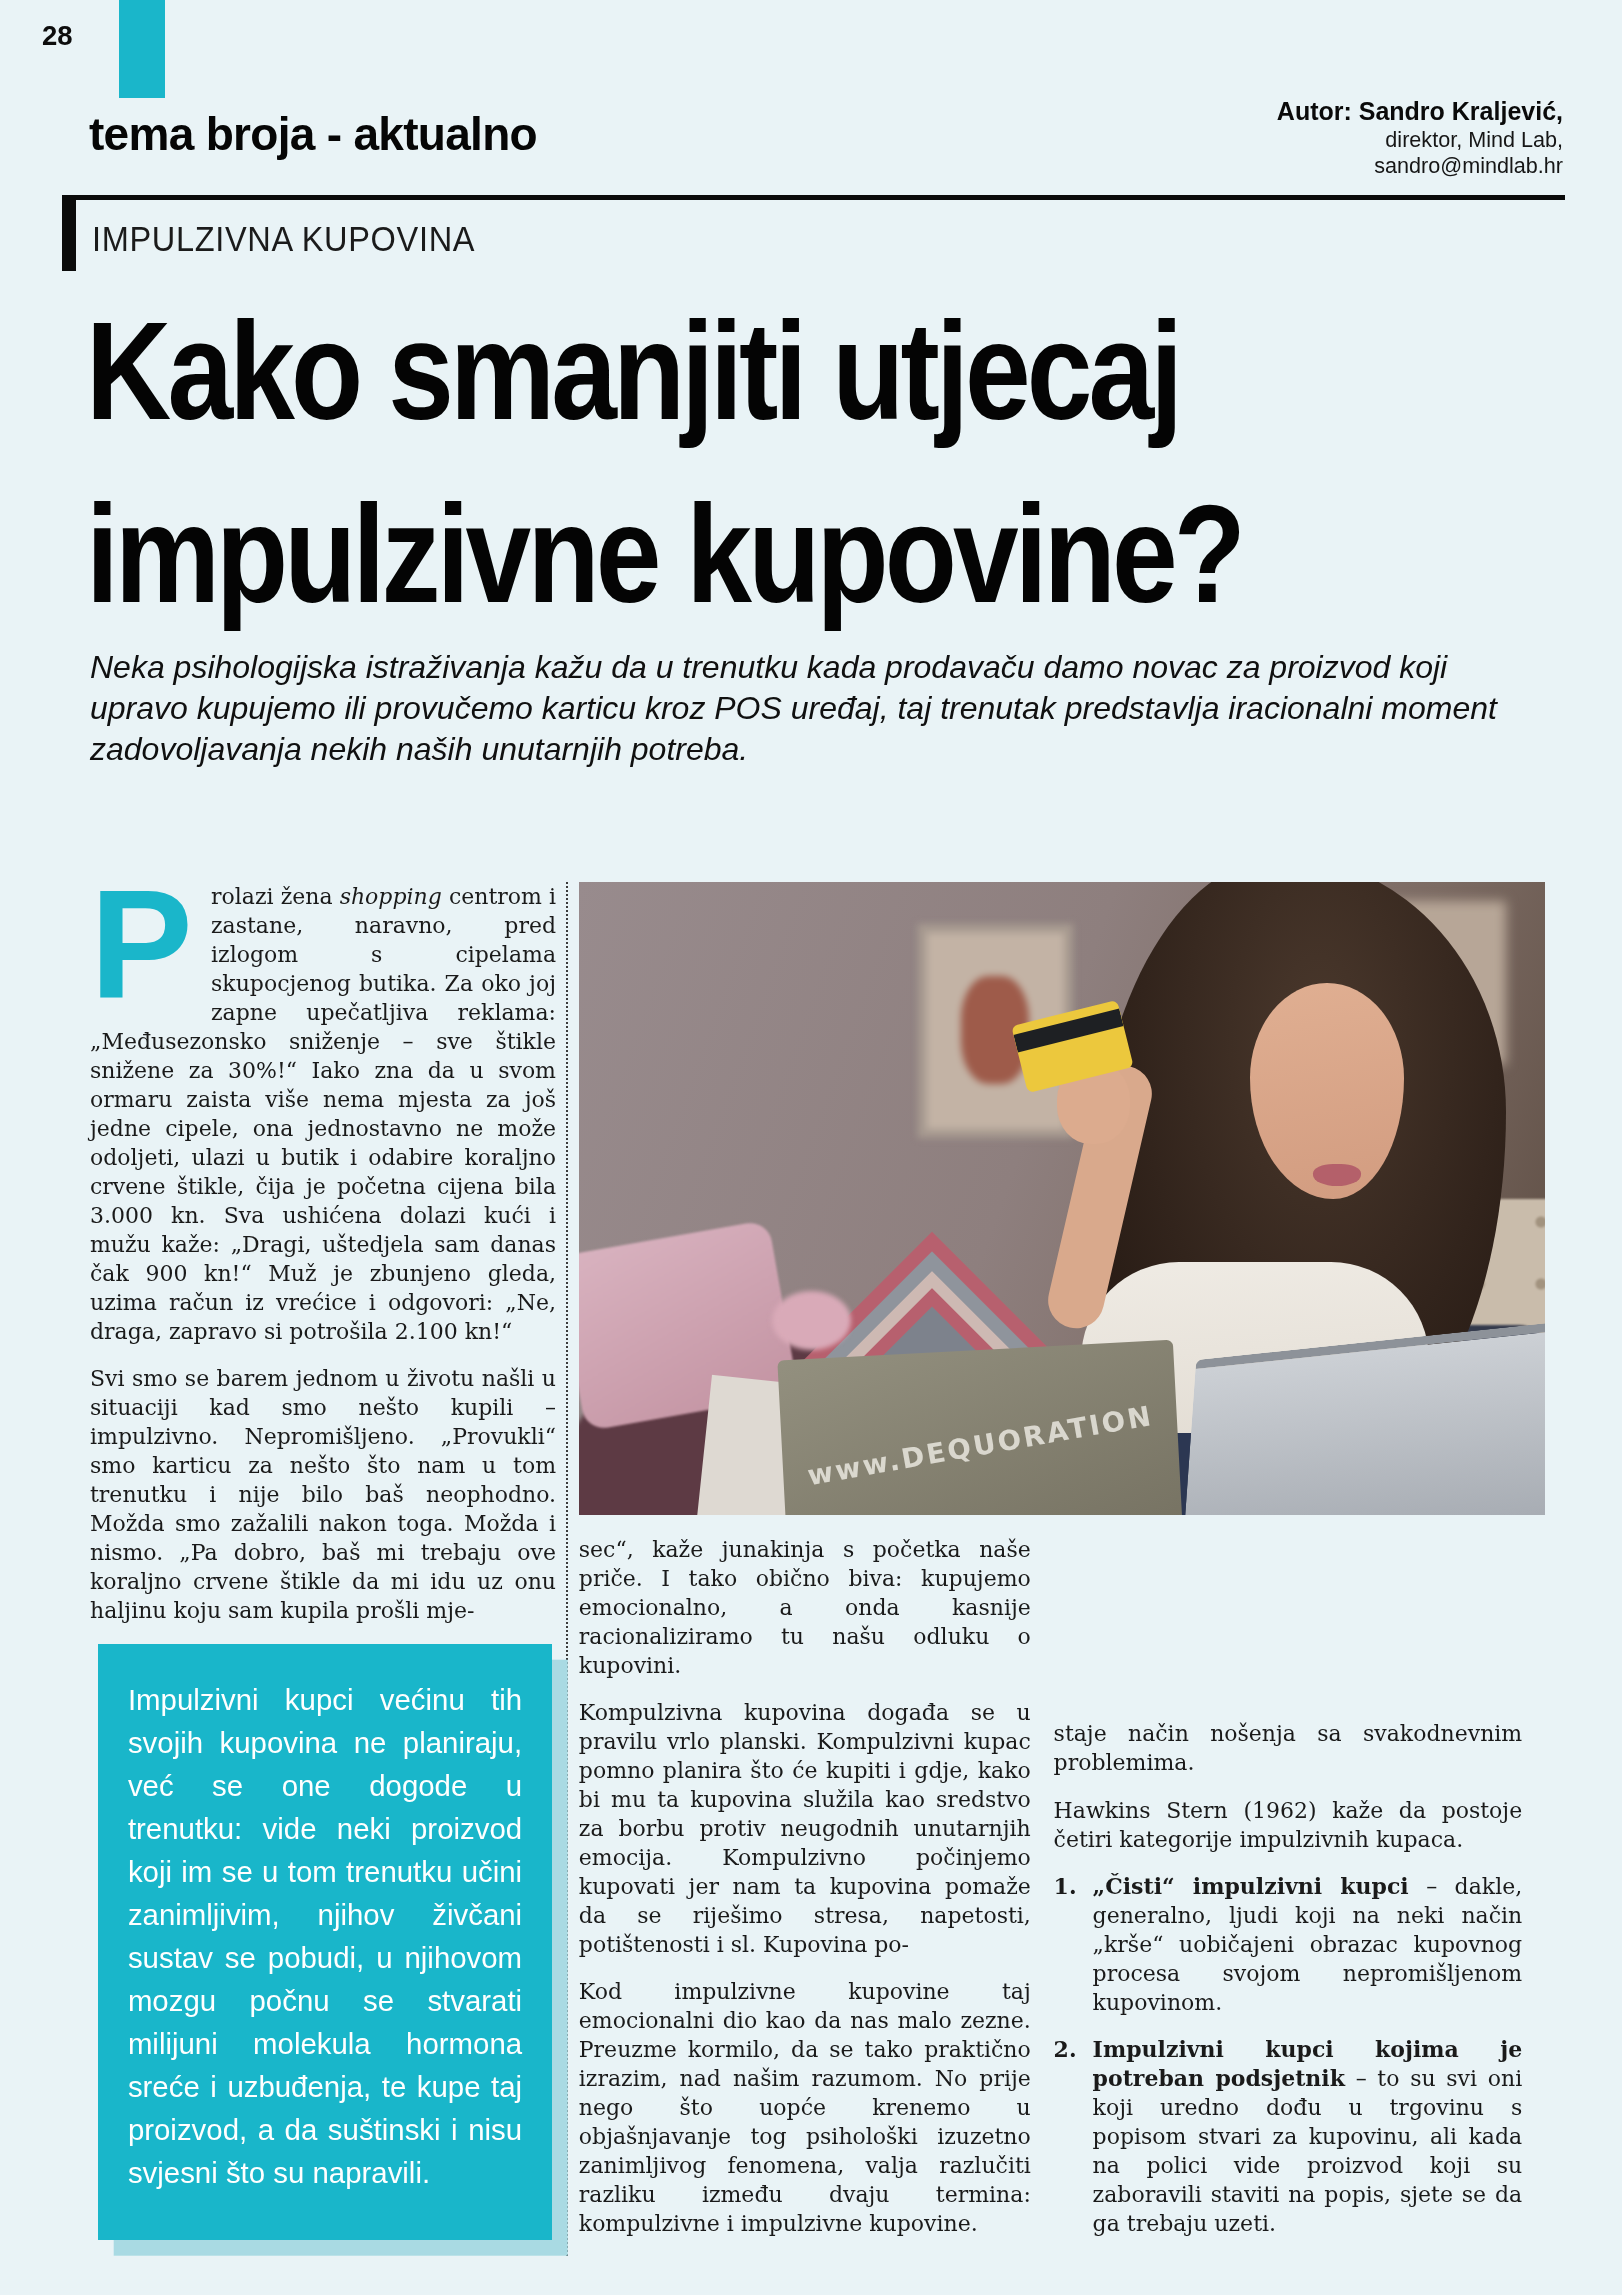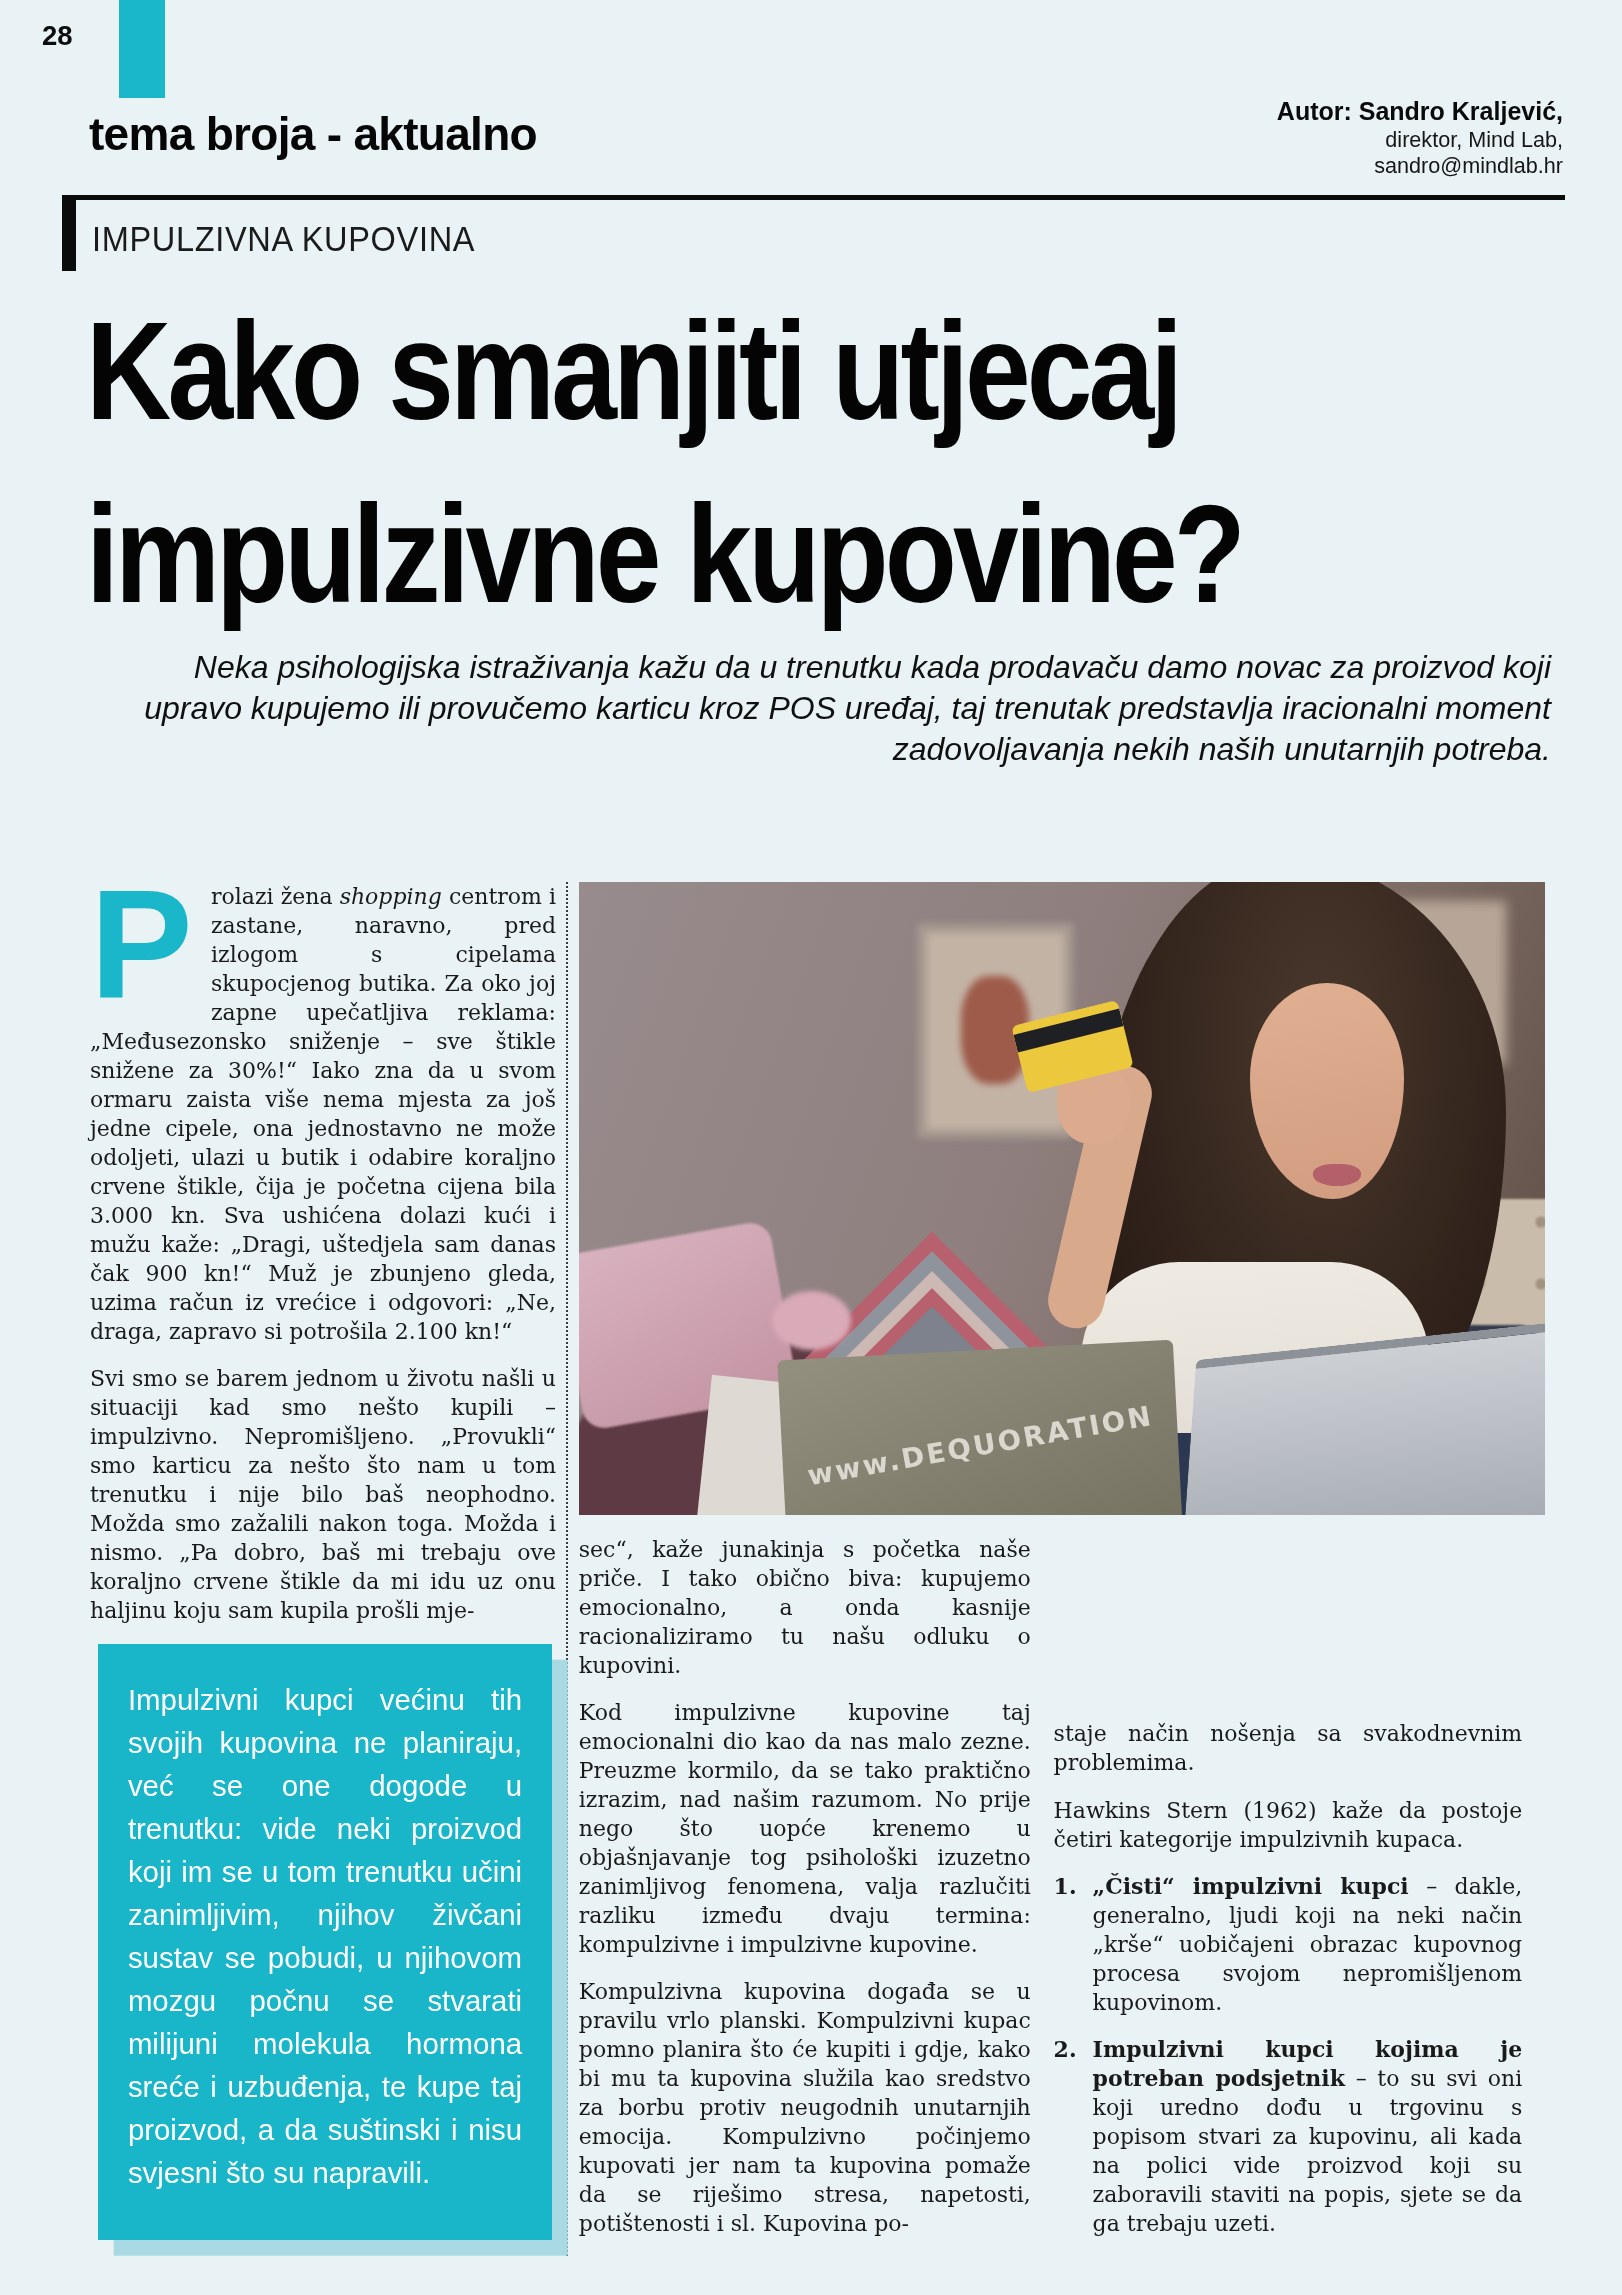--- a/index.html
+++ b/index.html
@@ -18,21 +18,21 @@
   .author-block{position:absolute;right:60px;top:96px;text-align:right;line-height:1.22;}
   .author-name{font-size:25px;font-weight:700;color:#0a0a0a;}
   .author-role,.author-email{font-size:21.6px;color:#161616;}
 
   .top-rule{position:absolute;left:62px;right:58px;top:195px;height:4.6px;background:#0b0b0b;}
   .kicker-bar{position:absolute;left:62px;top:200px;width:14.4px;height:71px;background:#0b0b0b;}
   .kicker{position:absolute;left:92px;top:219px;font-size:35px;font-weight:400;letter-spacing:0.7px;color:#1b1b1b;transform:scaleX(.93);transform-origin:left top;white-space:nowrap;}
 
   
   .headline{position:absolute;left:86px;top:279px;font-weight:700;font-size:139px;line-height:183px;letter-spacing:-4.6px;color:#040404;transform:scaleX(.85);transform-origin:left top;white-space:nowrap;}
-  .lead{position:absolute;left:90px;top:647px;width:1461px;font-style:italic;font-size:32px;line-height:41px;color:#101010;text-align:right;}
+  .lead{position:absolute;left:90px;top:647px;width:1461px;font-style:italic;font-size:32px;line-height:41px;color:#101010;}
 
   
   .body-area{position:absolute;left:90px;top:882px;width:1455px;display:flex;align-items:stretch;}
   .col1{width:466px;flex:0 0 466px;}
   .v-sep{border-left:2.6px dotted #3b3b3b;margin:0 11px 0 9.8px;}
   .right-zone{flex:1;display:flex;flex-direction:column;}
   .two-cols{display:flex;align-items:flex-end;margin-top:19.6px;flex:1;}
   .col2{width:452px;flex:0 0 452px;}
   .col3{flex:1;}
 
@@ -141,22 +141,22 @@
         <div class="ph-bag-white"></div>
         <div class="ph-tissue"></div>
         <div class="ph-bag">
             <span class="bag-label">www.DEQUORATION</span>
           </div>
       </div>
 
       <div class="two-cols">
         <div class="col2 bt">
           <p>sec“, kaže junakinja s početka naše priče. I tako obično biva: kupujemo emocionalno, a onda kasnije racionaliziramo tu našu odluku o kupovini.</p>
+          <p>Kompulzivna kupovina događa se u pravilu vrlo planski. Kompulzivni kupac pomno planira što će kupiti i gdje, kako bi mu ta kupovina služila kao sredstvo za borbu protiv neugodnih unutarnjih emocija. Kompulzivno počinjemo kupovati jer nam ta kupovina pomaže da se riješimo stresa, napetosti, potištenosti i sl. Kupovina po-</p>
           <p>Kod impulzivne kupovine taj emocionalni dio kao da nas malo zezne. Preuzme kormilo, da se tako praktično izrazim, nad našim razumom. No prije nego što uopće krenemo u objašnjavanje tog psihološki izuzetno zanimljivog fenomena, valja razlučiti razliku između dvaju termina: kompulzivne i impulzivne kupovine.</p>
-          <p>Kompulzivna kupovina događa se u pravilu vrlo planski. Kompulzivni kupac pomno planira što će kupiti i gdje, kako bi mu ta kupovina služila kao sredstvo za borbu protiv neugodnih unutarnjih emocija. Kompulzivno počinjemo kupovati jer nam ta kupovina pomaže da se riješimo stresa, napetosti, potištenosti i sl. Kupovina po-</p>
         </div>
         <div class="v-sep"></div>
         <div class="col3 bt">
           <p>staje način nošenja sa svakodnevnim problemima.</p>
           <p>Hawkins Stern (1962) kaže da postoje četiri kategorije impulzivnih kupaca.</p>
           <div class="num-item">
             <span class="num">1.</span>
             <b>„Čisti“ impulzivni kupci</b><span> – dakle, generalno, ljudi koji na neki način „krše“ uobičajeni obrazac kupovnog procesa svojom nepromišljenom kupovinom.</span>
           </div>
           <div class="num-item">

